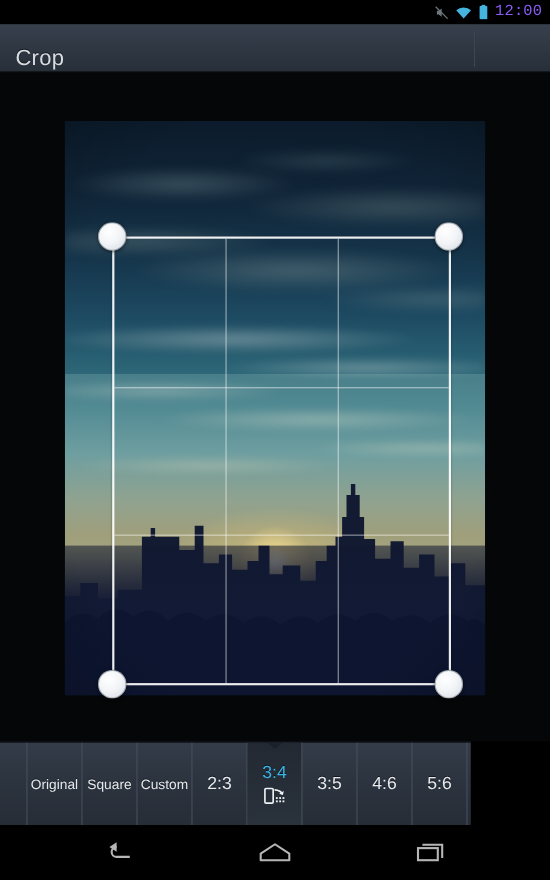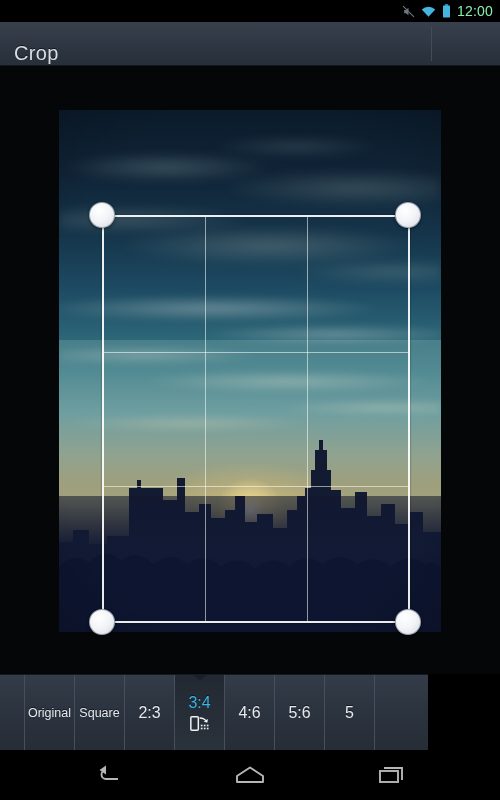--- a/index.html
+++ b/index.html
@@ -12,22 +12,22 @@
   #app { position: relative; width: 500px; height: 800px; background: #000; }
 
   
   #status-bar {
     position: absolute; left: 0; top: 0; width: 500px; height: 22px;
     background: #000; display: flex; align-items: center;
     justify-content: flex-end; padding-right: 7px; gap: 6px;
   }
   .sb-icon { display: block; }
   #status-clock {
-    color: #86efac; font-size: 14px; letter-spacing: .2px;
-    line-height: 22px; font-family: Liberation Sans, sans-serif;
+    color: #8b5cf6; font-size: 14px; letter-spacing: .2px;
+    line-height: 22px; font-family: Liberation Mono, monospace;
   }
 
   
   #action-bar {
     position: absolute; left: 0; top: 22px; width: 500px; height: 44px;
     background: linear-gradient(180deg,#37404c 0%,#2e3742 52%,#272f39 100%);
     border-bottom: 1px solid #14181d;
     display: flex; align-items: flex-end;
   }
   #crop-title {
@@ -265,20 +265,23 @@
     <div class="ratio-cell partial"></div>
 
     <div class="ratio-cell named">
       <span class="ratio-label">Original</span>
     </div>
 
     <div class="ratio-cell named">
       <span class="ratio-label">Square</span>
     </div>
 
+    <div class="ratio-cell named">
+      <span class="ratio-label">Custom</span>
+    </div>
 
     <div class="ratio-cell num">
       <span class="ratio-label">2:3</span>
     </div>
 
     <div class="ratio-cell num selected">
       <span class="notch"></span>
       <span class="ratio-label">3:4</span>
       <span>
         <svg class="rotate-icon" width="20" height="17" viewBox="0 0 24 20">
@@ -290,20 +293,23 @@
               <rect x="16.6" y="11.4" width="2" height="2"></rect>
             <rect x="20.2" y="11.4" width="2" height="2"></rect>
               <rect x="13" y="15" width="2" height="2"></rect>
             <rect x="16.6" y="15" width="2" height="2"></rect>
               <rect x="20.2" y="15" width="2" height="2"></rect>
           </g>
         </svg>
       </span>
     </div>
 
+    <div class="ratio-cell num">
+      <span class="ratio-label">3:5</span>
+    </div>
 
 
     <div class="ratio-cell num">
       <span class="ratio-label">4:6</span>
     </div>
 
     <div class="ratio-cell num">
       <span class="ratio-label">5:6</span>
     </div>
 

